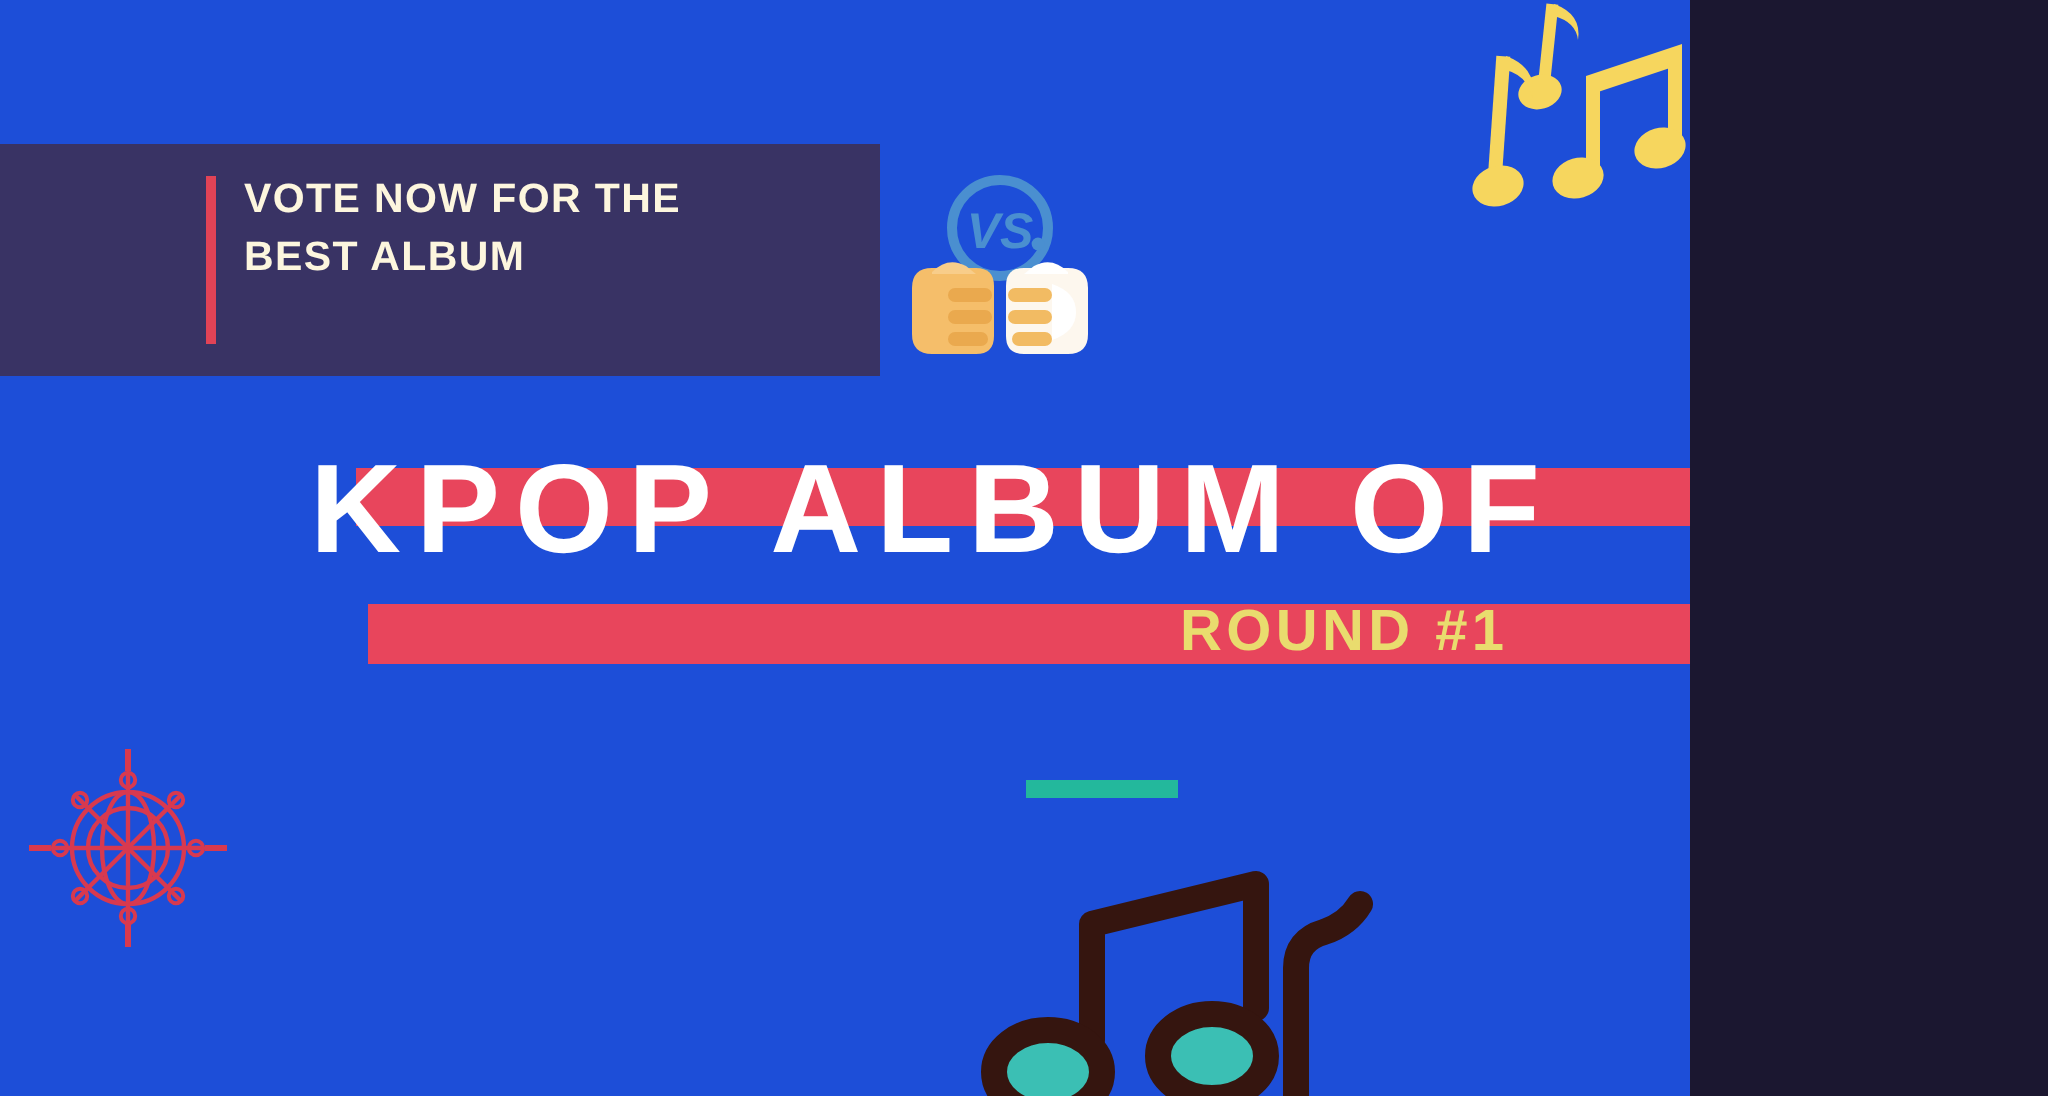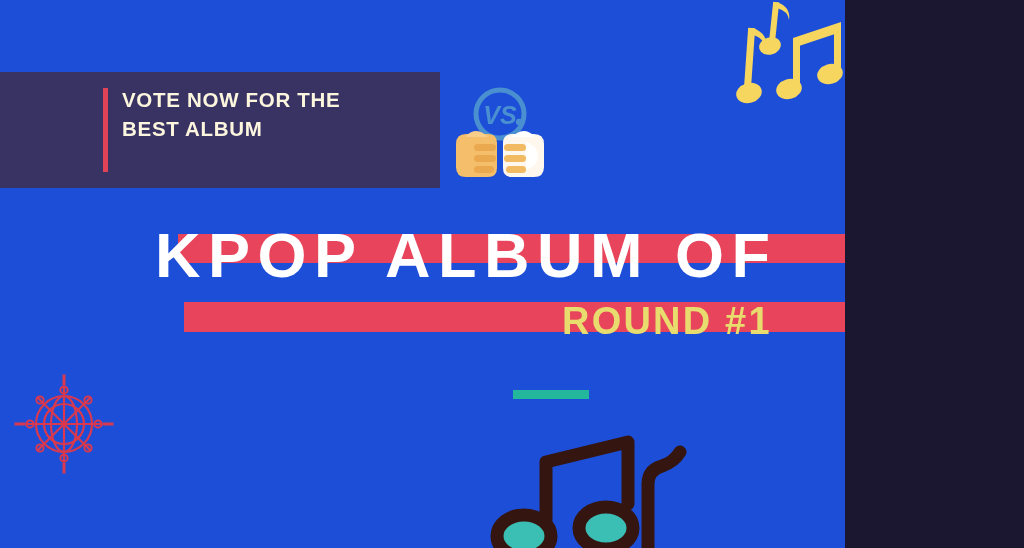--- a/index.html
+++ b/index.html
@@ -65,24 +65,24 @@
     letter-spacing: 7.5px;
     line-height: 1;
     white-space: nowrap;
     text-transform: uppercase;
   }
   #title-line-1 { top: 204px; margin-top: 20px; }
   #title-line-2 { top: 283px; }
 
   #round-label {
     position: absolute;
-    left: 562px;
+    left: 590px;
     top: 302px;
     color: #e9dc6e;
-    font-size: 38px;
+    font-size: 29px;
     font-weight: bold;
     letter-spacing: 2.2px;
     line-height: 1;
     white-space: nowrap;
     text-transform: uppercase;
   }
 
   
   #dash-red-top {
     position: absolute;

